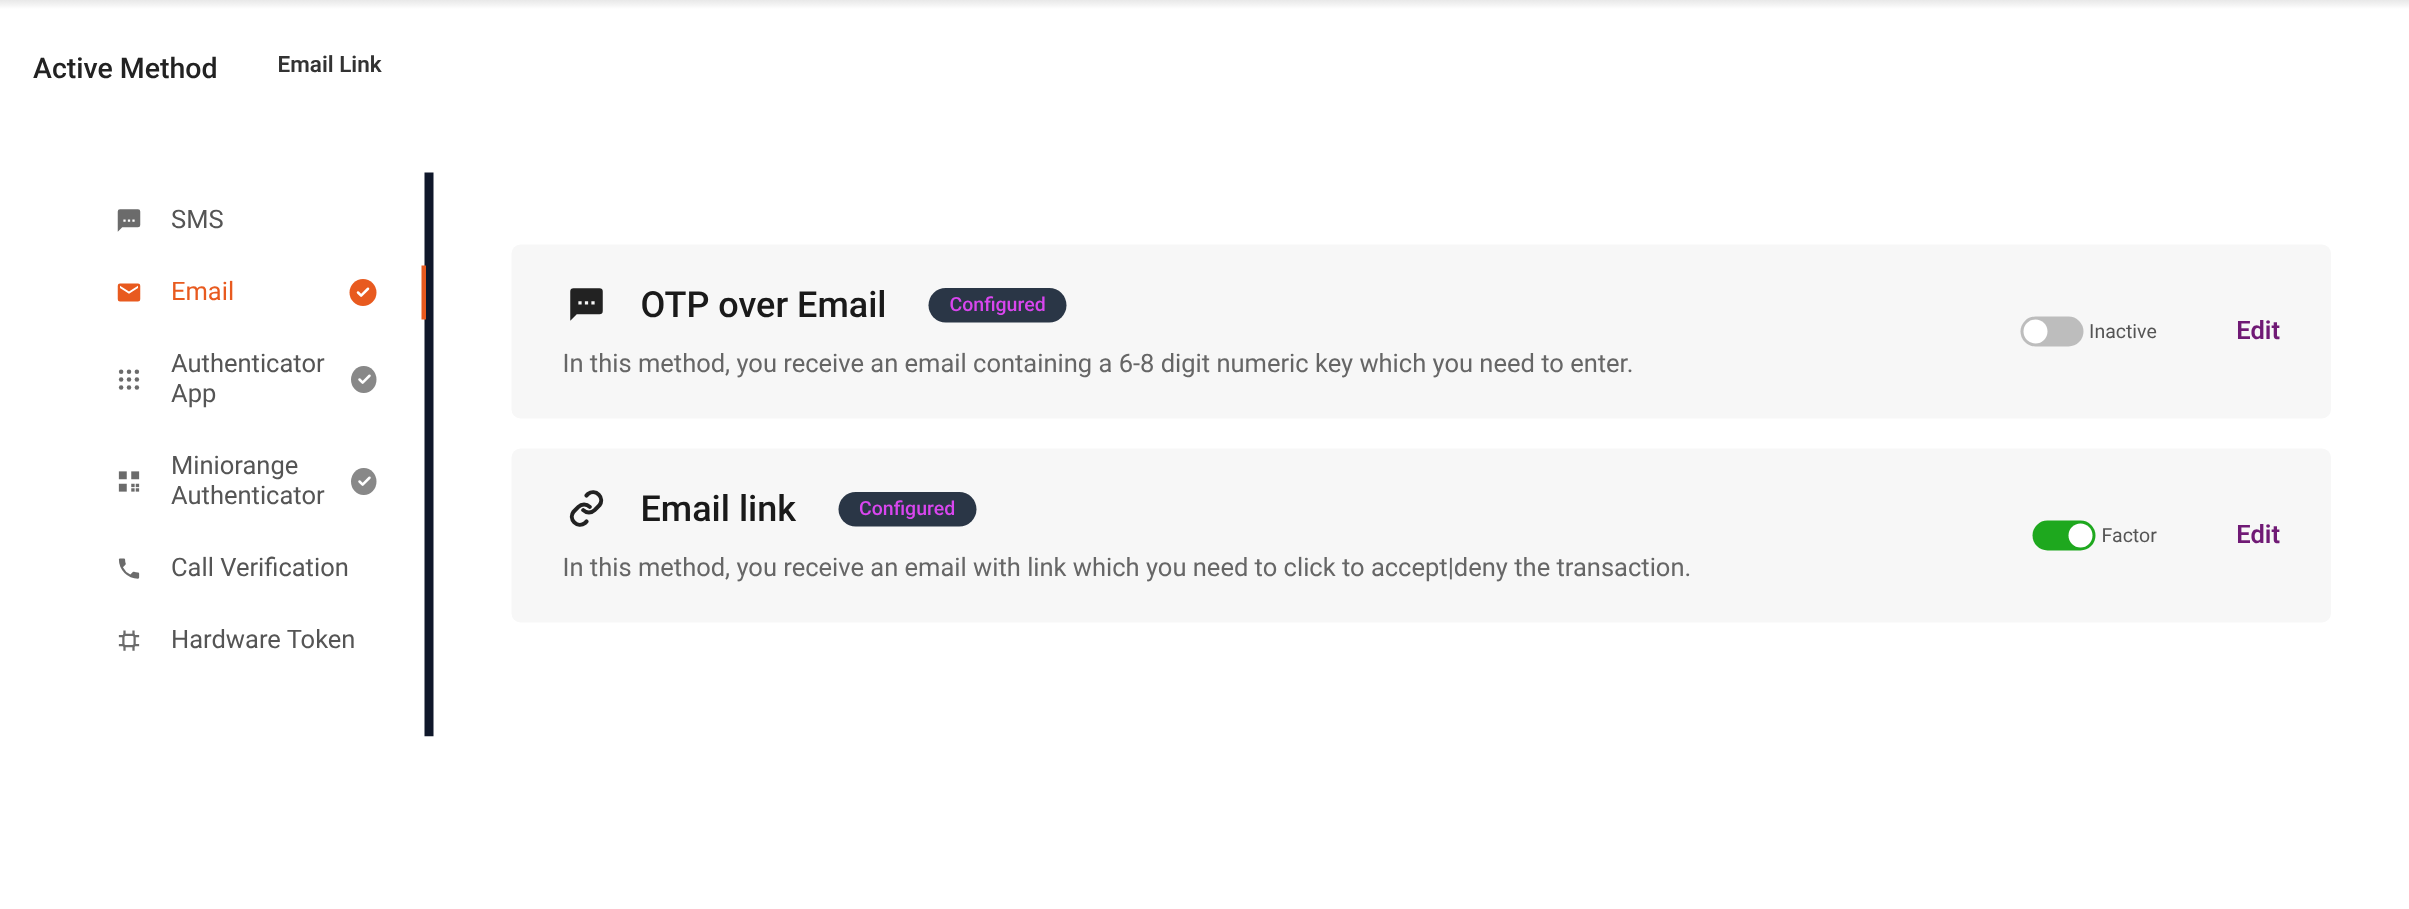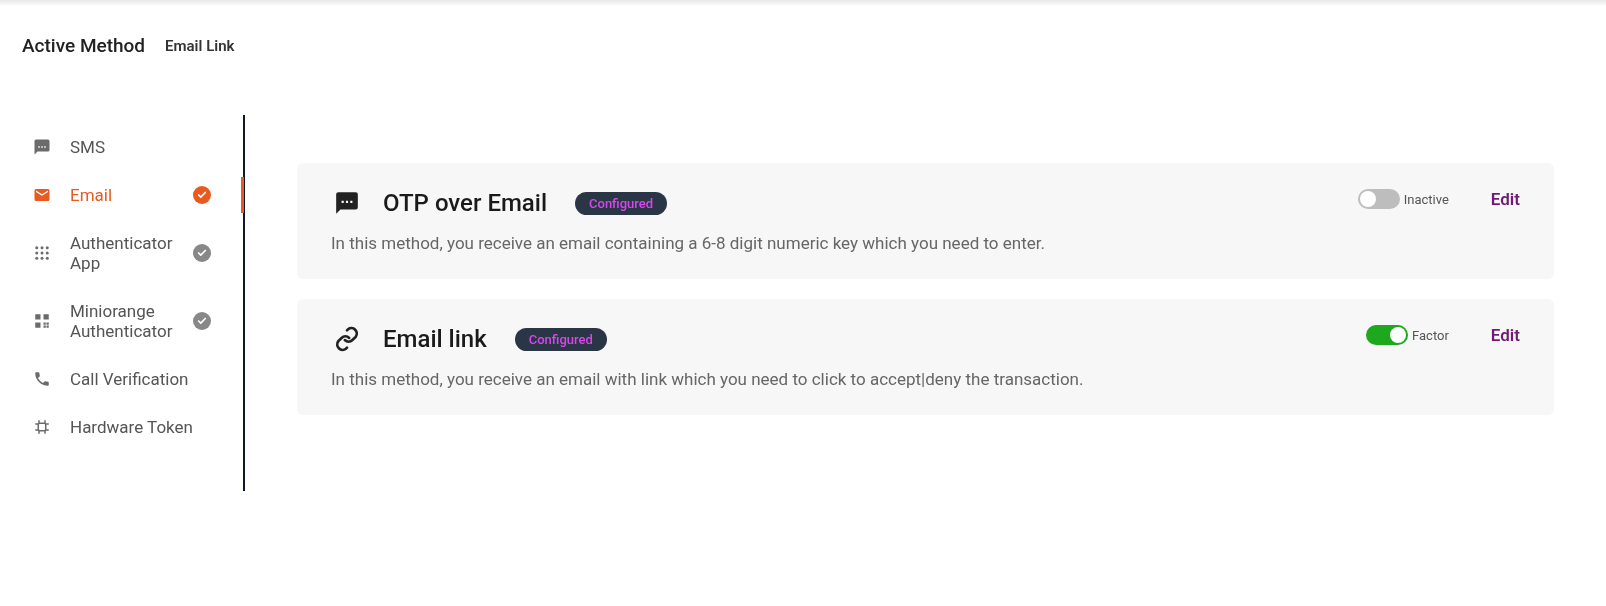--- a/index.html
+++ b/index.html
@@ -17,42 +17,42 @@
     padding: 28px 14px 10px 14px;
   }
   .page-title {
     font-size: 28px;
     font-weight: 600;
     color: #1a1a1a;
     margin-bottom: 28px;
   }
   .active-method-row {
     display: flex;
-    align-items: center;
-    gap: 20px;
+    gap: 40px;
     padding-left: 8px;
   }
   .active-method-label {
     font-size: 19px;
     color: #222;
     font-weight: 500;
   }
   .active-method-value {
     font-size: 15px;
     color: #333;
     font-weight: 600;
   }
   .layout {
     display: flex;
     margin-top: 48px;
   }
   .sidebar {
     width: 245px;
-    border-right: 2px solid #0f172a;
+    border-right: 6px solid #0f172a;
     padding: 8px 0 40px 0;
+    margin-left: 44px;
   }
   .sidebar-item {
     display: flex;
     align-items: center;
     padding: 14px 18px 14px 32px;
     cursor: pointer;
     position: relative;
     gap: 18px;
   }
   .sidebar-item .icon {
@@ -102,22 +102,22 @@
   .content {
     flex: 1;
     padding: 48px 52px 40px 52px;
   }
   .method-card {
     background: #f7f7f7;
     border-radius: 6px;
     padding: 26px 34px;
     margin-bottom: 20px;
     display: flex;
-    align-items: flex-start;
-    gap: 30px;
+    align-items: center;
+    gap: 41px;
   }
   .method-main {
     flex: 1;
   }
   .method-title-row {
     display: flex;
     align-items: center;
     gap: 20px;
     margin-bottom: 16px;
   }

